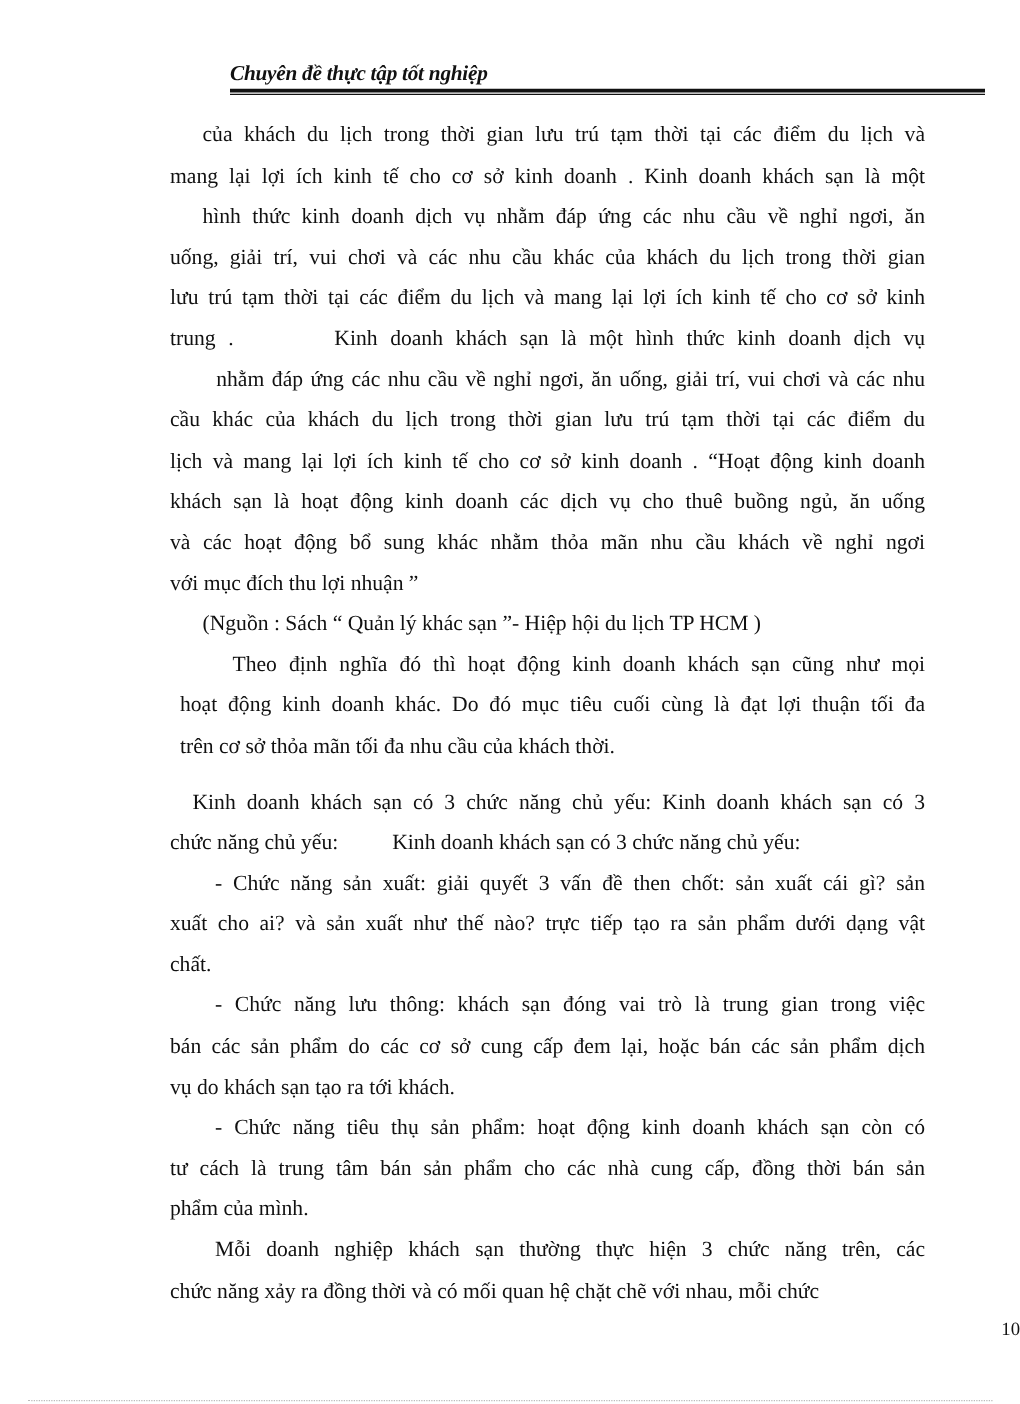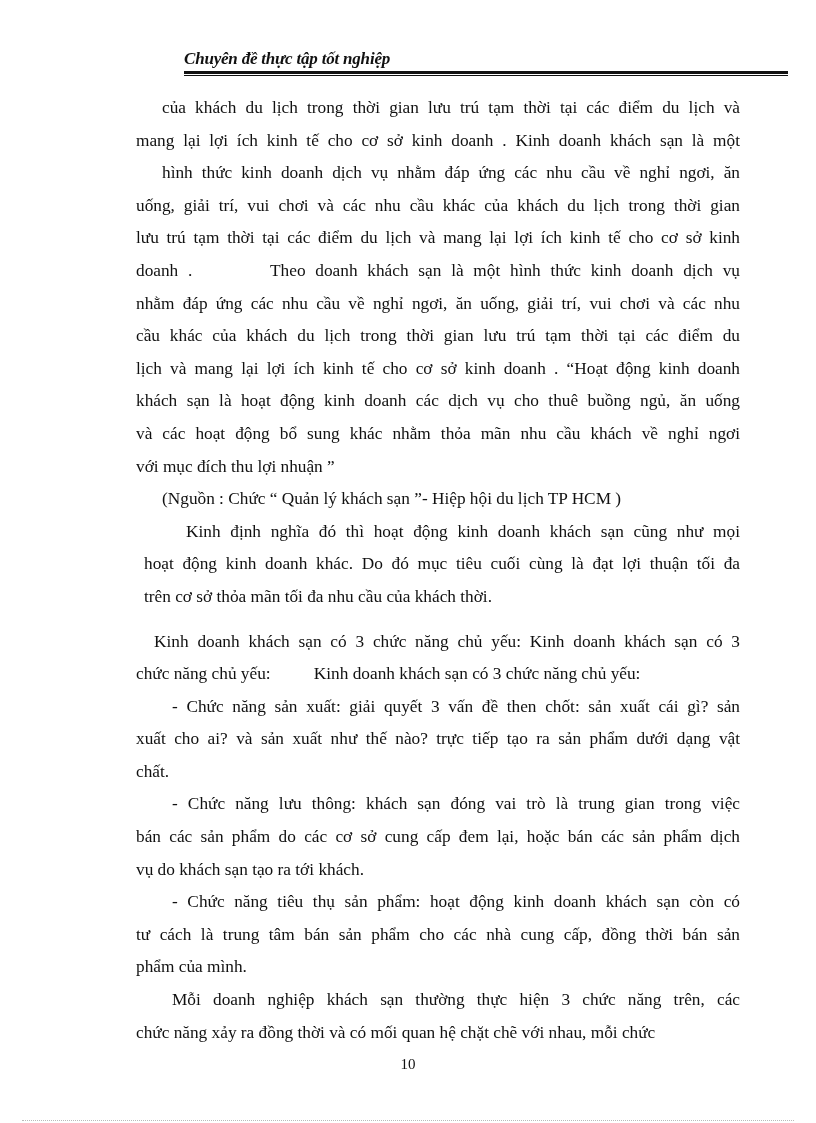--- a/index.html
+++ b/index.html
@@ -4,47 +4,47 @@
 <style>
   html, body { margin:0; padding:0; background:#ffffff; }
   body { width:816px; height:1123px; position:relative; overflow:hidden; font-family:"Liberation Serif", serif; color:#111; }
   .header { position:absolute; left:136px; top:48px; width:604px;margin-left:48px; }
   .header-title { font-family:"Liberation Serif", serif; font-style:italic; font-weight:bold; font-size:17px; letter-spacing:-0.2px; line-height:22px; }
   .header-rule { margin-top:1px; height:0; border-top:3px solid #111; }
   .header-rule2 { margin-top:1px; height:0; border-top:1px solid #111; }
   .body { position:absolute; left:136px; top:92px; width:604px; font-size:17.3px; line-height:32.6px; text-align:justify; }
   .line { display:block; white-space:nowrap; text-align-last:justify; text-align:justify; }
   .line.last { text-align-last:left; }
-  .pageno { position:absolute; left:0; width:816px; top:1056px; text-align:center; font-size:15px; }
+  .pageno { position:absolute; left:0; width:816px; top:1056px; text-align:right; font-size:15px; }
   .footer-rule { position:absolute; left:22px; width:772px; top:1120px; border-top:1px dotted #bbb; }
 </style>
 </head>
 <body>
 
 <div class="header">
   <div class="header-title">Chuyên đề thực tập tốt nghiệp</div>
   <div class="header-rule"></div>
   <div class="header-rule2"></div>
 </div>
 
 <div class="body" id="body">
     <span class="line" style="padding-left: 26px; white-space: pre;">của khách du lịch trong thời gian lưu trú tạm thời tại các điểm du lịch và</span>
     <span class="line" style="padding-left: 0px; white-space: pre;">mang lại lợi ích kinh tế cho cơ sở kinh doanh . Kinh doanh khách sạn là một</span>
     <span class="line" style="padding-left: 26px; white-space: pre;">hình thức kinh doanh dịch vụ nhằm đáp ứng các nhu cầu về nghỉ ngơi, ăn</span>
     <span class="line" style="padding-left: 0px; white-space: pre;">uống, giải trí, vui chơi và các nhu cầu khác của khách du lịch trong thời gian</span>
     <span class="line" style="padding-left: 0px; white-space: pre;">lưu trú tạm thời tại các điểm du lịch và mang lại lợi ích kinh tế cho cơ sở kinh</span>
-    <span class="line" style="padding-left: 0px; white-space: pre;">doanh .        Theo doanh khách sạn là một hình thức kinh doanh dịch vụ</span>
-    <span class="line" style="padding-left: 0px; white-space: pre;">nhằm đáp ứng các nhu cầu về nghỉ ngơi, ăn uống, giải trí, vui chơi và các nhu</span>
+    <span class="line" style="padding-left: 0px; white-space: pre;">trung .        Kinh doanh khách sạn là một hình thức kinh doanh dịch vụ</span>
+    <span class="line" style="padding-left: 0px; white-space: pre; margin-left: 37px;">nhằm đáp ứng các nhu cầu về nghỉ ngơi, ăn uống, giải trí, vui chơi và các nhu</span>
     <span class="line" style="padding-left: 0px; white-space: pre;">cầu khác của khách du lịch trong thời gian lưu trú tạm thời tại các điểm du</span>
     <span class="line" style="padding-left: 0px; white-space: pre;">lịch và mang lại lợi ích kinh tế cho cơ sở kinh doanh . “Hoạt động kinh doanh</span>
     <span class="line" style="padding-left: 0px; white-space: pre;">khách sạn là hoạt động kinh doanh các dịch vụ cho thuê buồng ngủ, ăn uống</span>
     <span class="line" style="padding-left: 0px; white-space: pre;">và các hoạt động bổ sung khác nhằm thỏa mãn nhu cầu khách về nghỉ ngơi</span>
     <span class="line last" style="padding-left: 0px; white-space: pre;">với mục đích thu lợi nhuận ”</span>
-    <span class="line last" style="padding-left: 26px; white-space: pre;">(Nguồn : Chức “ Quản lý khách sạn ”- Hiệp hội du lịch TP HCM )</span>
-    <span class="line" style="padding-left: 50px; white-space: pre;">Kinh định nghĩa đó thì hoạt động kinh doanh khách sạn cũng như mọi</span>
+    <span class="line last" style="padding-left: 26px; white-space: pre;">(Nguồn : Sách “ Quản lý khác sạn ”- Hiệp hội du lịch TP HCM )</span>
+    <span class="line" style="padding-left: 50px; white-space: pre;">Theo định nghĩa đó thì hoạt động kinh doanh khách sạn cũng như mọi</span>
     <span class="line" style="padding-left: 8px; white-space: pre;">hoạt động kinh doanh khác. Do đó mục tiêu cuối cùng là đạt lợi thuận tối đa</span>
     <span class="line last" style="padding-left: 8px; white-space: pre;">trên cơ sở thỏa mãn tối đa nhu cầu của khách thời.</span>
     <span class="line" style="padding-left: 18px; white-space: pre; margin-top: 12px;">Kinh doanh khách sạn có 3 chức năng chủ yếu: Kinh doanh khách sạn có 3</span>
     <span class="line last" style="padding-left: 0px; white-space: pre;">chức năng chủ yếu:          Kinh doanh khách sạn có 3 chức năng chủ yếu:</span>
     <span class="line" style="padding-left: 36px; white-space: pre;">- Chức năng sản xuất: giải quyết 3 vấn đề then chốt: sản xuất cái gì? sản</span>
     <span class="line" style="padding-left: 0px; white-space: pre;">xuất cho ai? và sản xuất như thế nào? trực tiếp tạo ra sản phẩm dưới dạng vật</span>
     <span class="line last" style="padding-left: 0px; white-space: pre;">chất.</span>
     <span class="line" style="padding-left: 36px; white-space: pre;">- Chức năng lưu thông: khách sạn đóng vai trò là trung gian trong việc</span>
     <span class="line" style="padding-left: 0px; white-space: pre;">bán các sản phẩm do các cơ sở cung cấp đem lại, hoặc bán các sản phẩm dịch</span>
     <span class="line last" style="padding-left: 0px; white-space: pre;">vụ do khách sạn tạo ra tới khách.</span>

